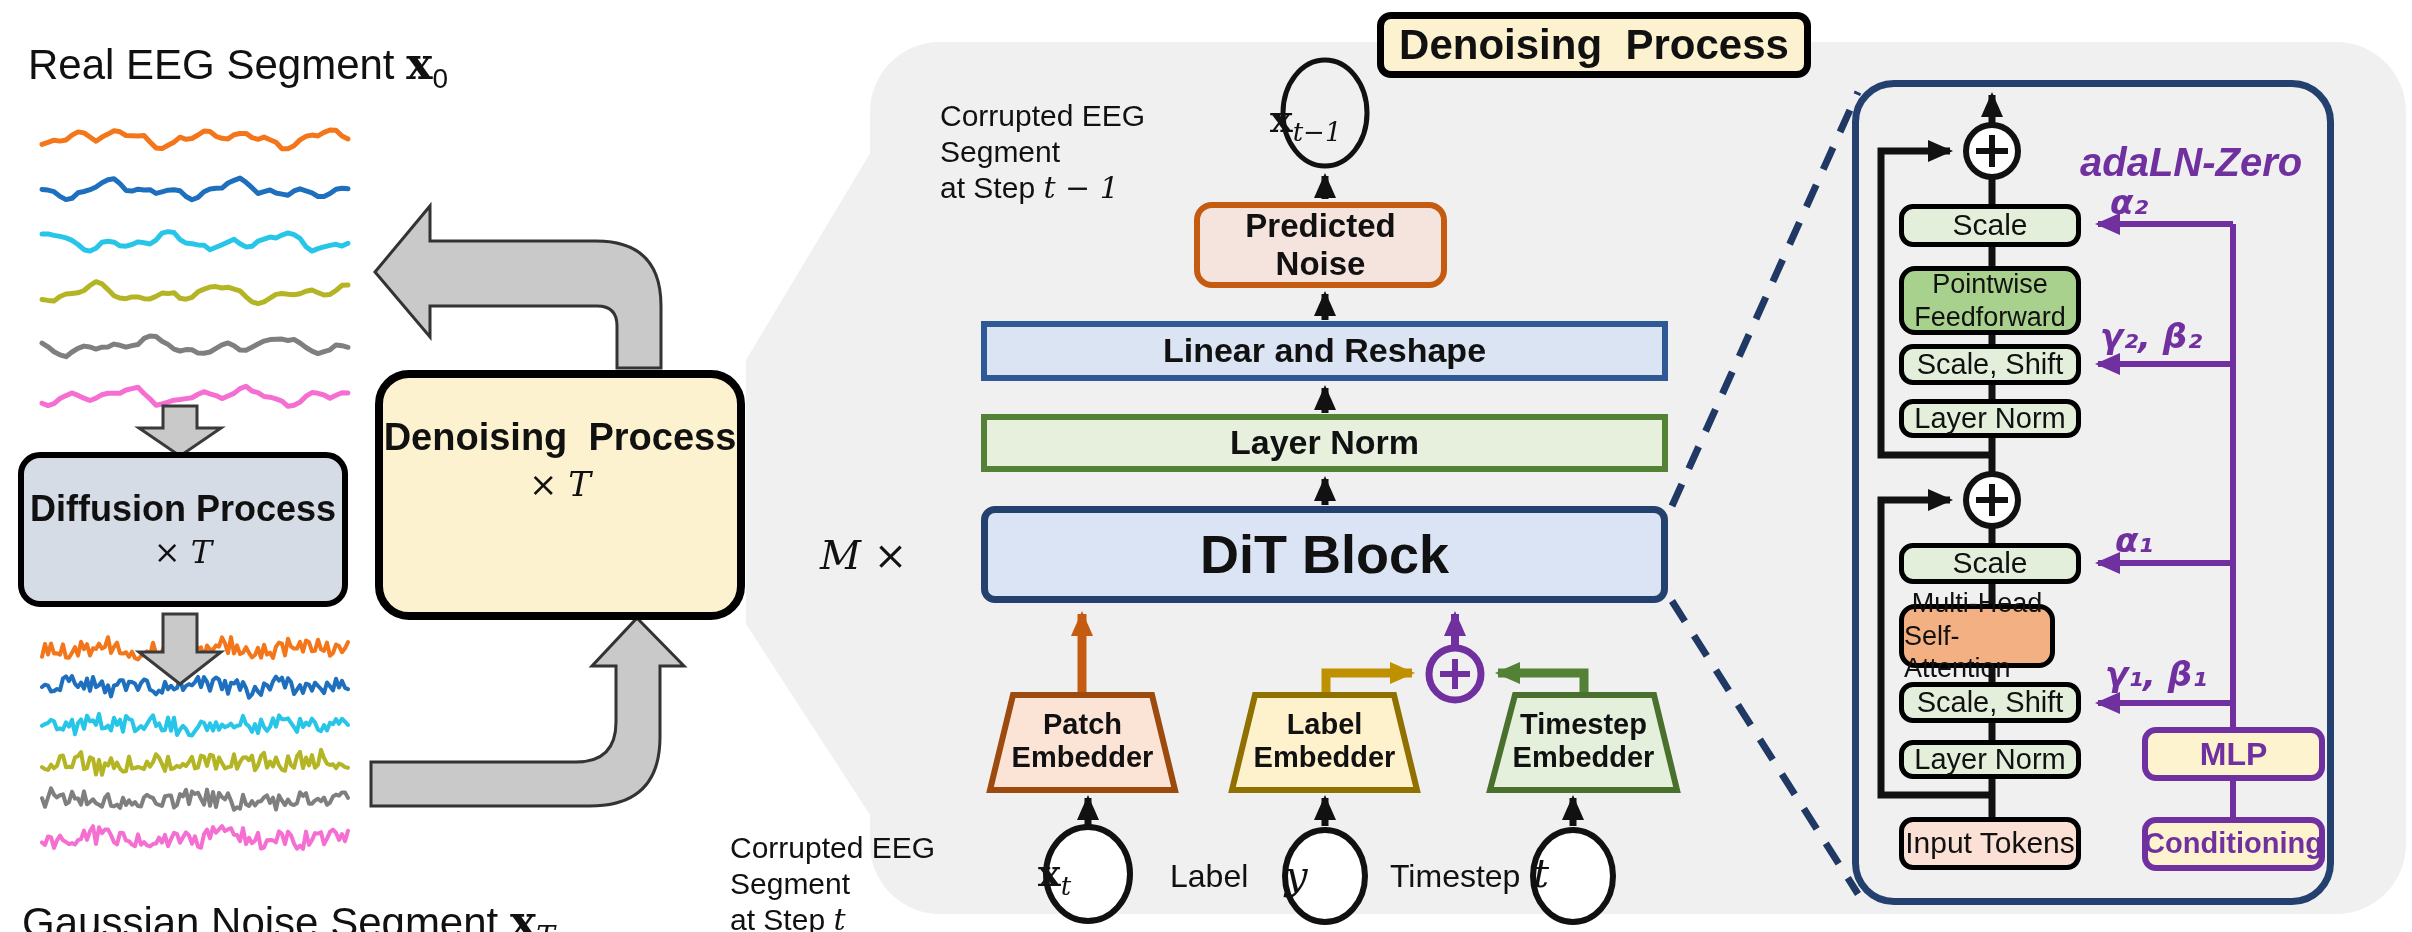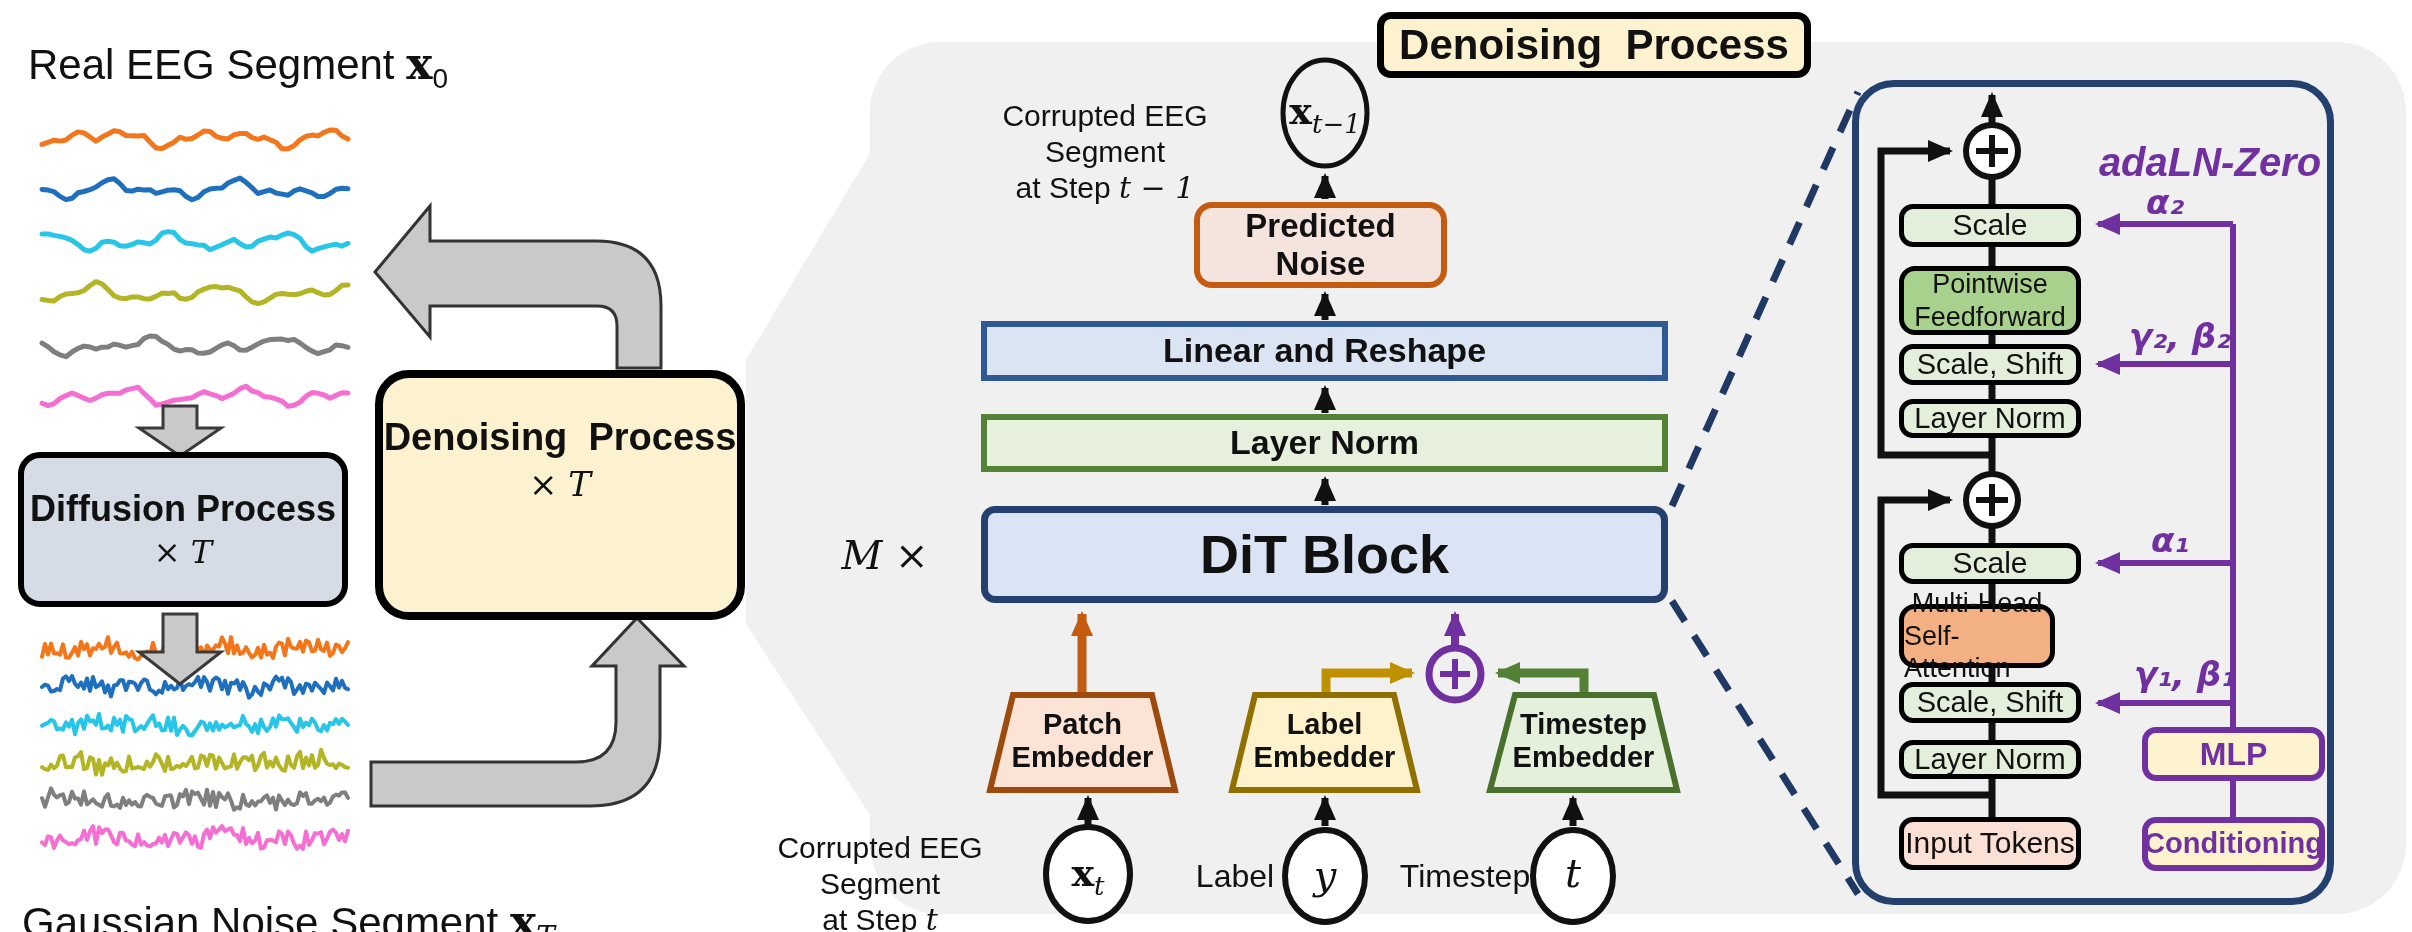--- a/index.html
+++ b/index.html
@@ -3,21 +3,21 @@
 <meta charset="utf-8">
 <style>
   html,body{margin:0;padding:0;background:#ffffff;}
   #canvas{position:relative;width:2412px;height:932px;overflow:hidden;
           font-family:"Liberation Sans",sans-serif;color:#111;background:#ffffff;}
   .box{position:absolute;display:flex;flex-direction:column;align-items:center;
        justify-content:center;box-sizing:border-box;line-height:1.15;}
   .math{font-family:"DejaVu Serif",serif;font-style:italic;}
   .mathbold{font-family:"DejaVu Serif",serif;font-weight:bold;font-style:normal;}
   .greek{font-family:"DejaVu Sans",sans-serif;font-style:italic;font-weight:bold;color:#7030a0;}
-  .lbl{position:absolute;text-align:center;}
+  .lbl{position:absolute;}
   sub{font-size:70%;}
   svg{position:absolute;left:0;top:0;}
   #bg-gray{position:absolute;left:870px;top:42px;width:1536px;height:872px;
            background:#f0f0f0;border-radius:70px;}
   #right-panel{position:absolute;left:1852px;top:80px;width:482px;height:825px;
            background:#d9e1f2;border:7px solid #24406e;border-radius:42px;box-sizing:border-box;}
 </style>
 </head>
 <body>
 
@@ -158,21 +158,21 @@
     <div style="font-size:42px;font-weight:bold;white-space:pre;">Denoising  Process</div>
   </div>
 
   <div class="lbl" style="left:940px;top:98px;width:330px;font-size:30px;line-height:1.2;">
     <div>Corrupted EEG Segment</div>
     <div>
       <span>at Step </span><span class="math">t − 1</span>
     </div>
   </div>
 
-  <div class="lbl" style="left:1270px;top:88px;width:110px;font-size:38px;">
+  <div class="lbl" style="left:1270px;top:96px;width:110px;font-size:38px;">
     <span class="mathbold">x</span><sub class="math" style="font-size:26px;">t−1</sub>
   </div>
 
   <div class="box" style="left:1194px;top:202px;width:253px;height:86px;background:#f5e3dd;border:6px solid #c55a11;border-radius:18px;font-weight:bold;font-size:33px;">
     <div>Predicted</div>
     <div>Noise</div>
   </div>
 
   <div class="box" style="left:981px;top:321px;width:687px;height:60px;background:#dbe4f3;border:6px solid #2e5994;font-weight:bold;font-size:34px;">
     <div>Linear and Reshape</div>

